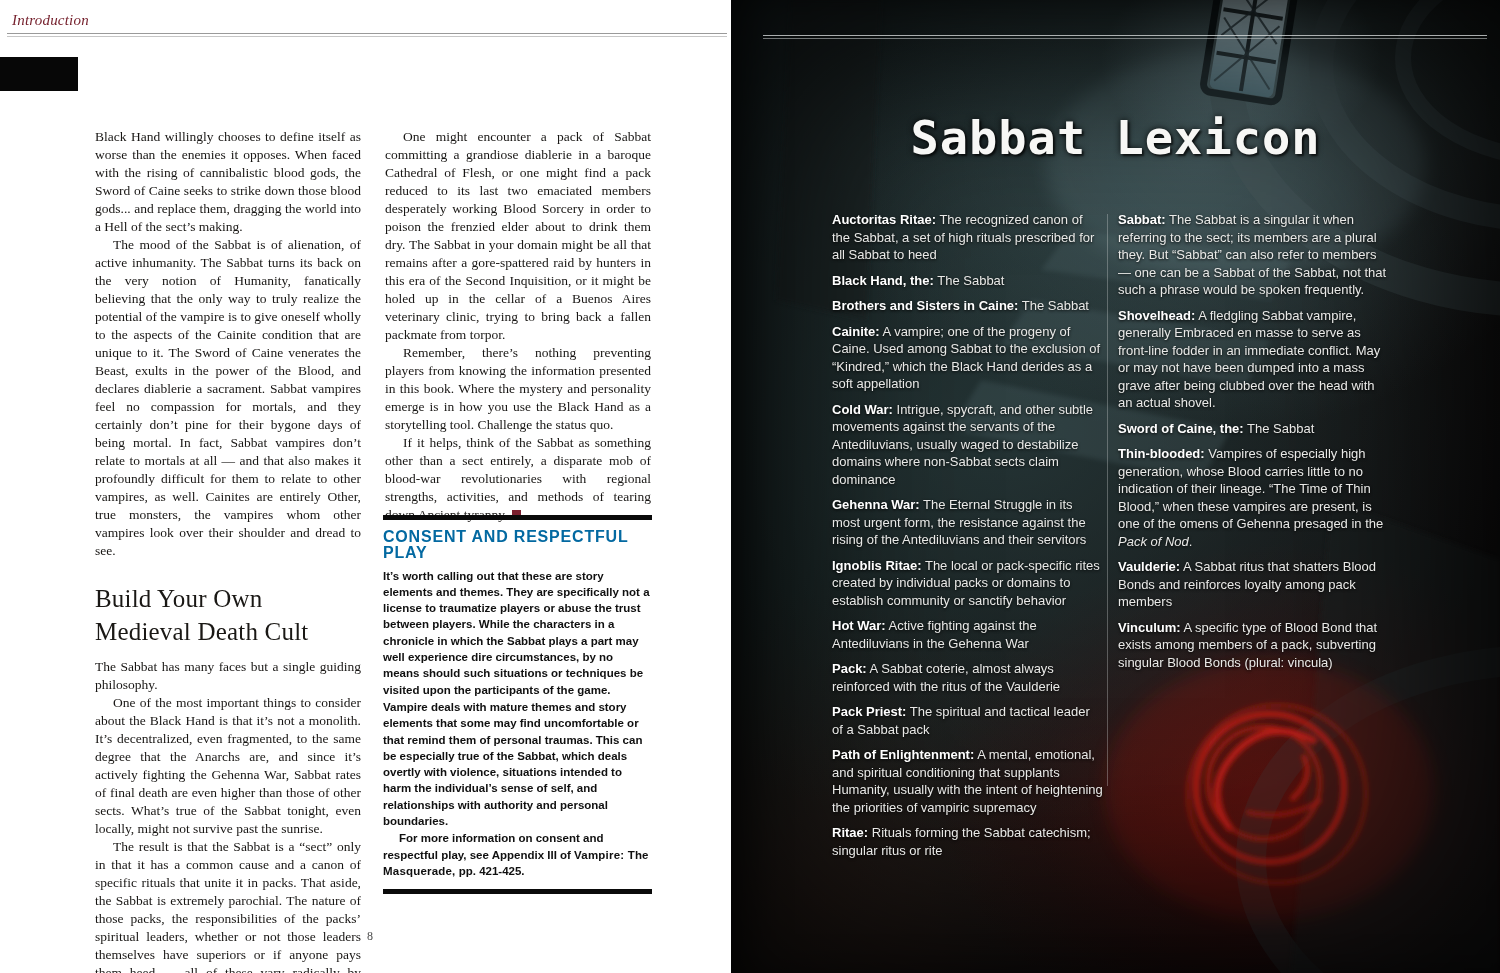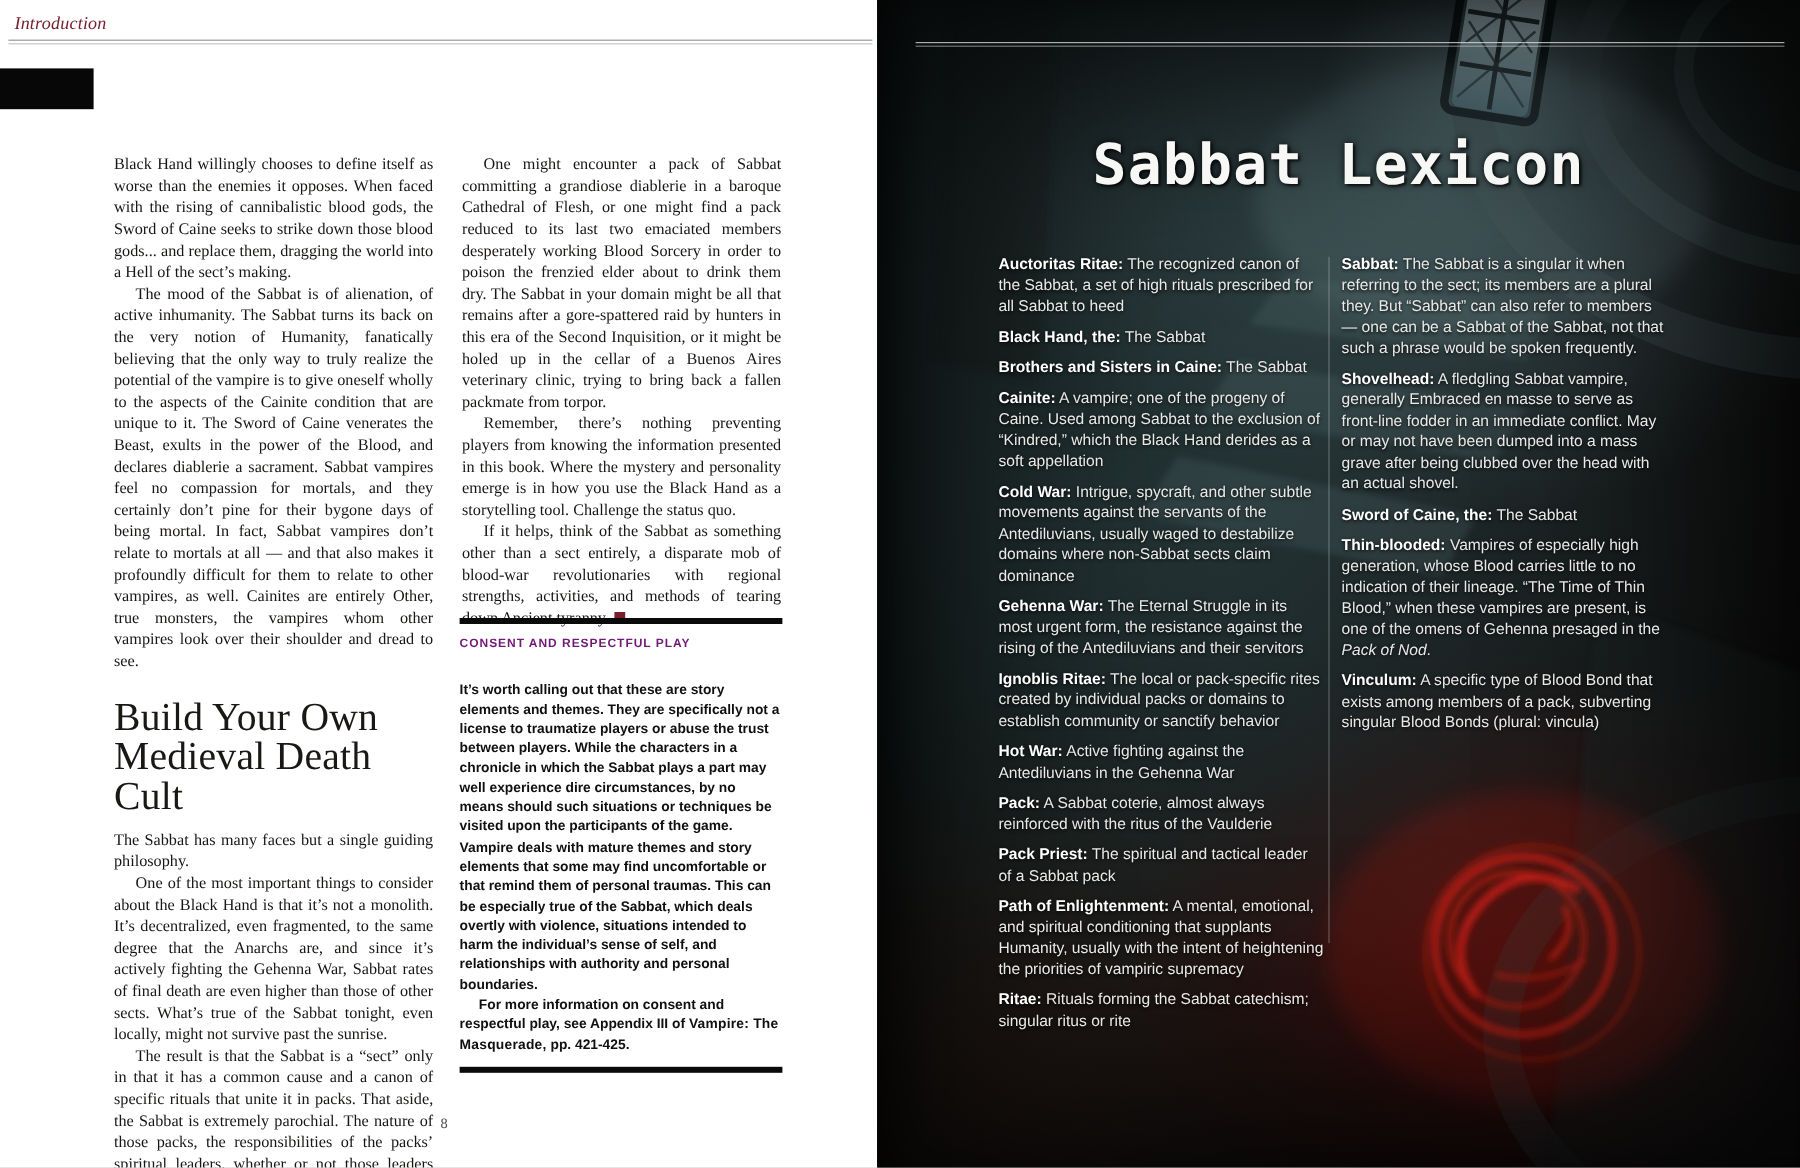--- a/index.html
+++ b/index.html
@@ -22,37 +22,37 @@
   .chapter-tab { position:absolute; left:0; top:57px; width:78px; height:34px; background:#070707; }
 
   .col { position:absolute; width:266px; font-size:13.5px; line-height:18px; text-align:justify; }
   .col-1 { left:95px; top:128px; }
   .col-2 { left:385px; top:128px; }
   .para { text-indent:0; }
   .col [data-list] p + p { text-indent:18px; }
   .indent { text-indent:18px; }
 
   .section-heading {
-    font-size:33px; line-height:33px; font-weight:400; text-align:left;
+    font-size:25px; line-height:33px; font-weight:400; text-align:left;
     margin-top:22px; margin-bottom:10px; color:#1a1815; letter-spacing:0.2px;
   }
   .endsquare {
     display:inline-block; width:9px; height:9px; background:#7a1f2e; margin-left:5px;
     vertical-align:baseline;
   }
 
   .sidebar-box {
     position:absolute; left:383px; top:515px; width:269px;
     font-family:"Liberation Sans","DejaVu Sans",sans-serif;
     font-size:11.5px; font-weight:700; line-height:16.3px; color:#101010; text-align:left;
   }
   .sidebar-rule { height:5px; background:#0a0a0a; }
   .sidebar-rule.top { margin-bottom:9px; }
   .sidebar-rule.bottom { margin-top:10px; }
-  .sidebar-title { color:#701a75; font-size:10px; letter-spacing:0.8px; margin-bottom:22px; }
+  .sidebar-title { color:#0369a1; font-size:16px; letter-spacing:0.8px; margin-bottom:6px; }
   .sidebar-box p { margin-bottom:1px; }
   .sidebar-box .indent { text-indent:16px; }
   .xbold { font-weight:700; letter-spacing:0.2px; }
 
   .page-number {
     position:absolute; left:355px; top:929px; width:30px; text-align:center;
     font-size:12px; color:#4a4a4a;
   }
 
   
@@ -252,18 +252,19 @@
     <div class="lex-col lex-col-right" data-list="page_right.lexicon_right">
 
         <p class="lex"><b>Sabbat:</b><span> The Sabbat is a singular it when referring to the sect; its members are a plural they. But “Sabbat” can also refer to members — one can be a Sabbat of the Sabbat, not that such a phrase would be spoken frequently.</span><i></i><span></span></p>
 
         <p class="lex"><b>Shovelhead:</b><span> A fledgling Sabbat vampire, generally Embraced en masse to serve as front-line fodder in an immediate conflict. May or may not have been dumped into a mass grave after being clubbed over the head with an actual shovel.</span><i></i><span></span></p>
 
         <p class="lex"><b>Sword of Caine, the:</b><span> The Sabbat</span><i></i><span></span></p>
 
         <p class="lex"><b>Thin-blooded:</b><span> Vampires of especially high generation, whose Blood carries little to no indication of their lineage. “The Time of Thin Blood,” when these vampires are present, is one of the omens of Gehenna presaged in the </span><i>Pack of Nod</i><span>.</span></p>
 
+        <p class="lex"><b>Vaulderie:</b><span> A Sabbat ritus that shatters Blood Bonds and reinforces loyalty among pack members</span><i></i><span></span></p>
 
         <p class="lex"><b>Vinculum:</b><span> A specific type of Blood Bond that exists among members of a pack, subverting singular Blood Bonds (plural: vincula)</span><i></i><span></span></p>
       </div>
 
   </div>
 </div>
 
 </body></html>

